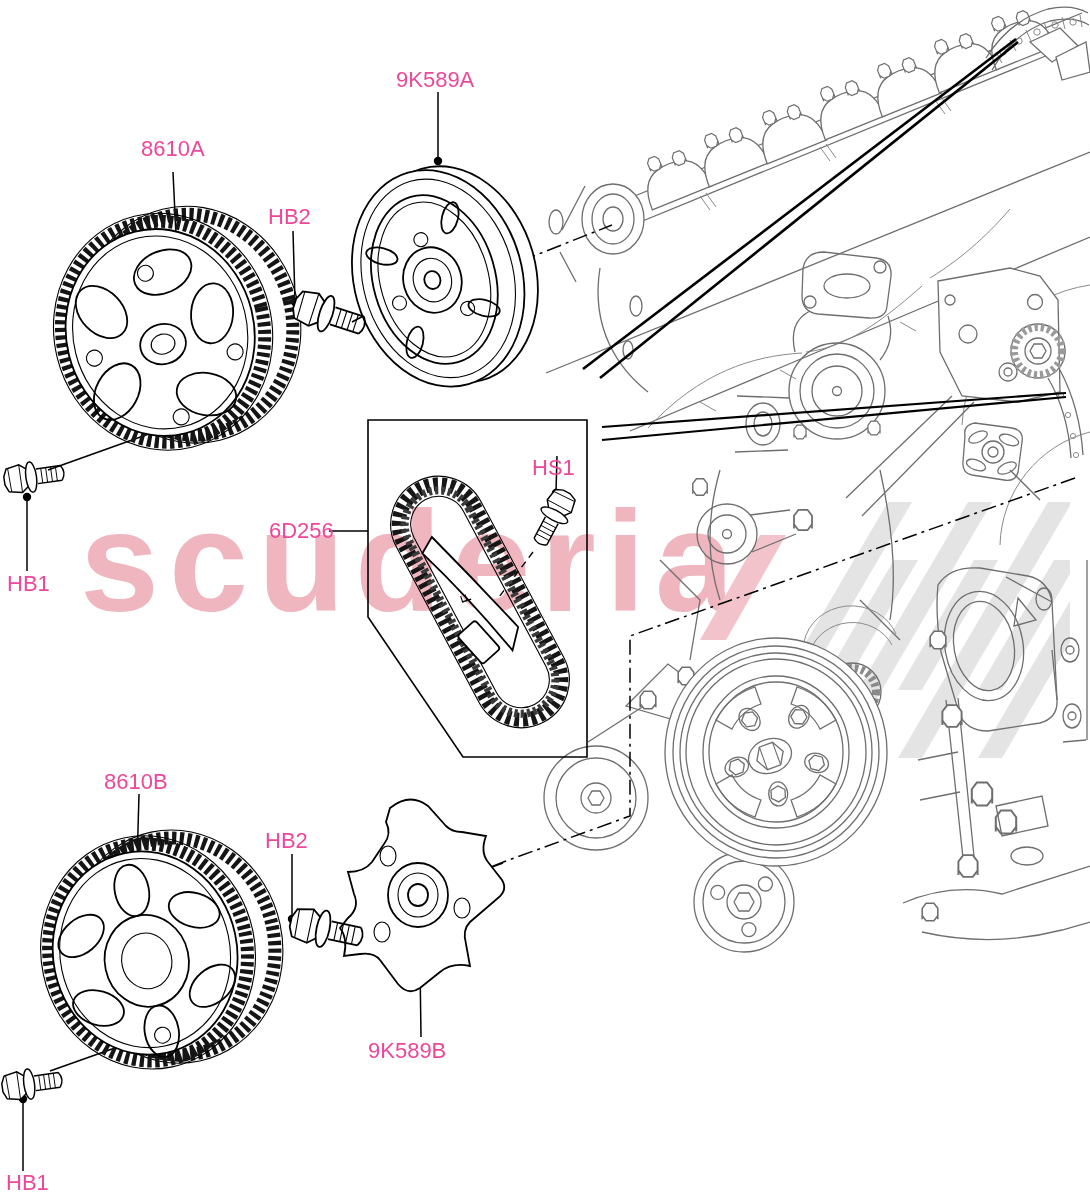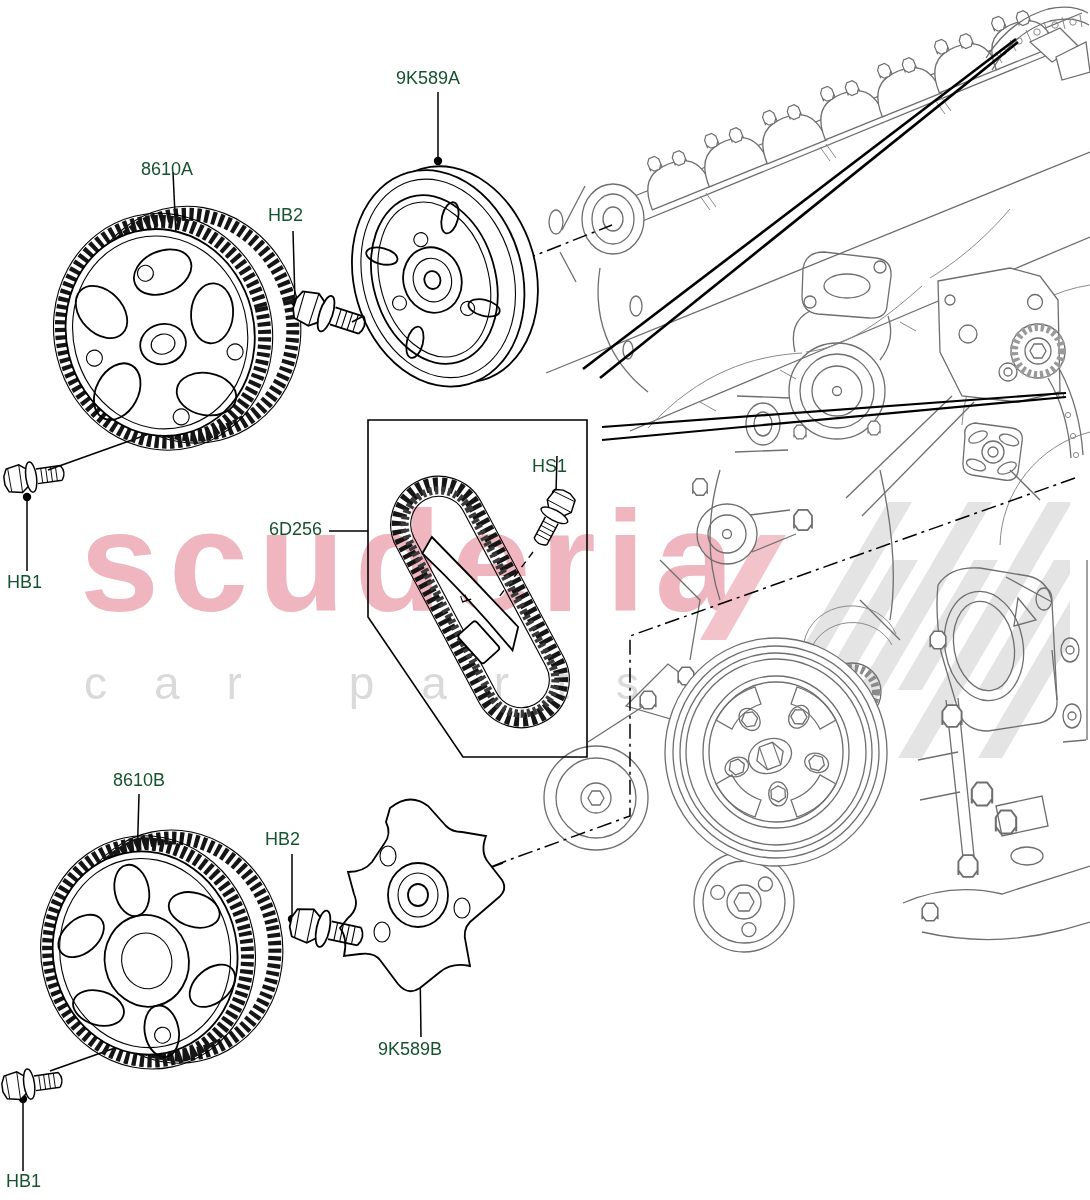--- a/index.html
+++ b/index.html
@@ -21,29 +21,28 @@
   .tooth{fill:none;stroke:#151515;stroke-width:13px;stroke-dasharray:4.2 3.4;}
   .tooth2{fill:none;stroke:#333;stroke-width:8px;stroke-dasharray:3.4 3;}
   .chainband{fill:none;stroke:#161616;stroke-width:14px;stroke-dasharray:4.6 3.8;}
   .chainband2{fill:none;stroke:#3a3a3a;stroke-width:8px;stroke-dasharray:3.4 3;}
   .lead{stroke:#000;stroke-width:1.5px;fill:none;}
   .lead2{stroke:#000;stroke-width:2.6px;fill:none;}
   .dash{stroke:#000;stroke-width:1.5px;fill:none;stroke-dasharray:15 5 3 5;}
   .dashs{stroke:#000;stroke-width:1.4px;fill:none;stroke-dasharray:7 5;}
   .dot{fill:#000;stroke:none;}
   
-  .lbl{position:absolute;font-size:18px;color:#14532d;line-height:1;white-space:nowrap;cursor:pointer;}
+  .lbl{position:absolute;font-size:22px;color:#ec4899;line-height:1;white-space:nowrap;cursor:pointer;}
 </style>
 </head>
 <body>
 
 <div class="stage">
 
   <div class="wm-title">scuderia</div>
-  <div class="wm-sub">car parts</div>
   <svg class="wm-logo" width="380" height="300" viewBox="0 0 380 300">
     <path d="M10,160 L70,55 l26,0 L36,160 Z" fill="#f2c3ca"></path>
     <g fill="#e4e4e4">
       <path d="M48,278 L198,22 l24,0 L72,278 Z"></path>
       <path d="M127.8,210 L204,80 l24,0 L151.8,210 Z"></path>
       <path d="M128,278 L278,22 l24,0 L152,278 Z"></path>
       <path d="M207.8,210 L284,80 l24,0 L231.8,210 Z"></path>
       <path d="M208,278 L358,22 l24,0 L232,278 Z"></path>
       <path d="M287.8,210 L364,80 l24,0 L311.8,210 Z"></path>
       <path d="M288,278 L438,22 l24,0 L312,278 Z"></path>
@@ -418,23 +417,23 @@
       <rect class="pt" x="-136" y="-48" width="272" height="96" rx="48"></rect>
       <rect class="chainband" x="-128" y="-40" width="256" height="80" rx="40"></rect>
       <rect class="chainband2" x="-122" y="-34" width="244" height="68" rx="34"></rect>
       <rect class="pt" x="-116" y="-28" width="232" height="56" rx="28"></rect>
       <path class="pw" d="M-80,12 Q-20,-6 40,-22 L58,-6 Q-10,8 -70,28 Z"></path>
       <rect class="pw" x="16" y="8" width="38" height="24" rx="3" transform="rotate(-14 35 20)"></rect>
       <text x="-14" y="18" font-size="14" fill="#000" transform="rotate(-170 -10 12)" font-family="Liberation Sans, sans-serif">F</text>
     </g>
   </svg>
 
-  <div class="lbl" style="left:141px;top:160px">8610A</div>
+  <div class="lbl" style="left:141px;top:138px">8610A</div>
   <div class="lbl" style="left:396px;top:69px">9K589A</div>
   <div class="lbl" style="left:268px;top:206px">HB2</div>
   <div class="lbl" style="left:7px;top:573px">HB1</div>
   <div class="lbl" style="left:269px;top:520px">6D256</div>
   <div class="lbl" style="left:532px;top:457px">HS1</div>
-  <div class="lbl" style="left:113px;top:771px">8610B</div>
+  <div class="lbl" style="left:104px;top:771px">8610B</div>
   <div class="lbl" style="left:265px;top:830px">HB2</div>
-  <div class="lbl" style="left:378px;top:1040px">9K589B</div>
+  <div class="lbl" style="left:368px;top:1040px">9K589B</div>
   <div class="lbl" style="left:6px;top:1172px">HB1</div>
 </div>
 
 </body></html>

